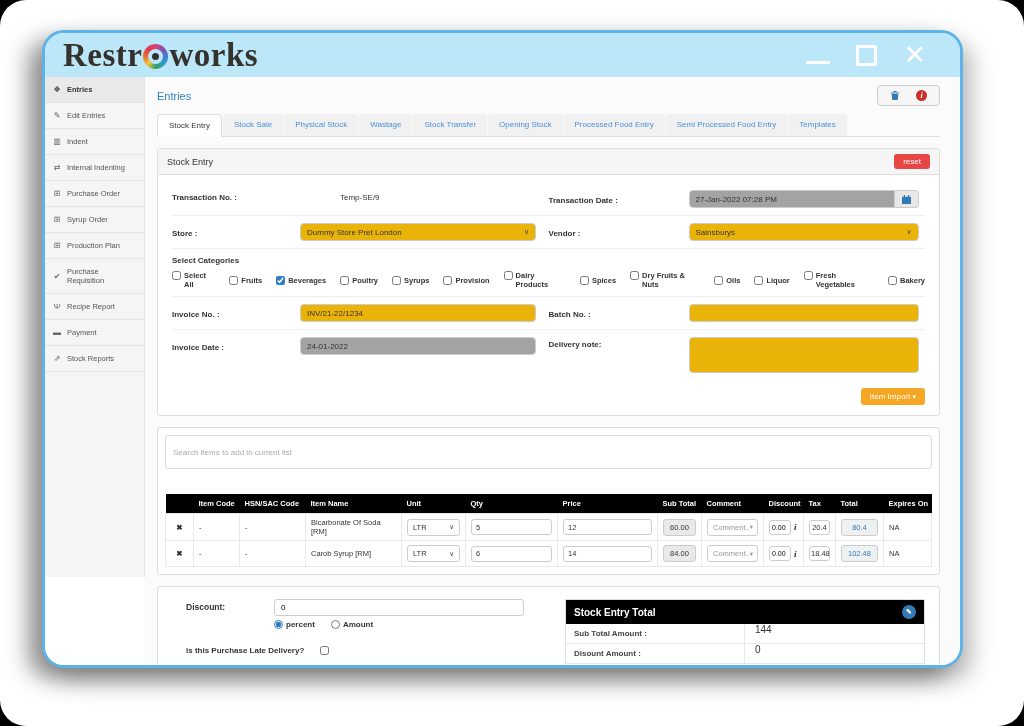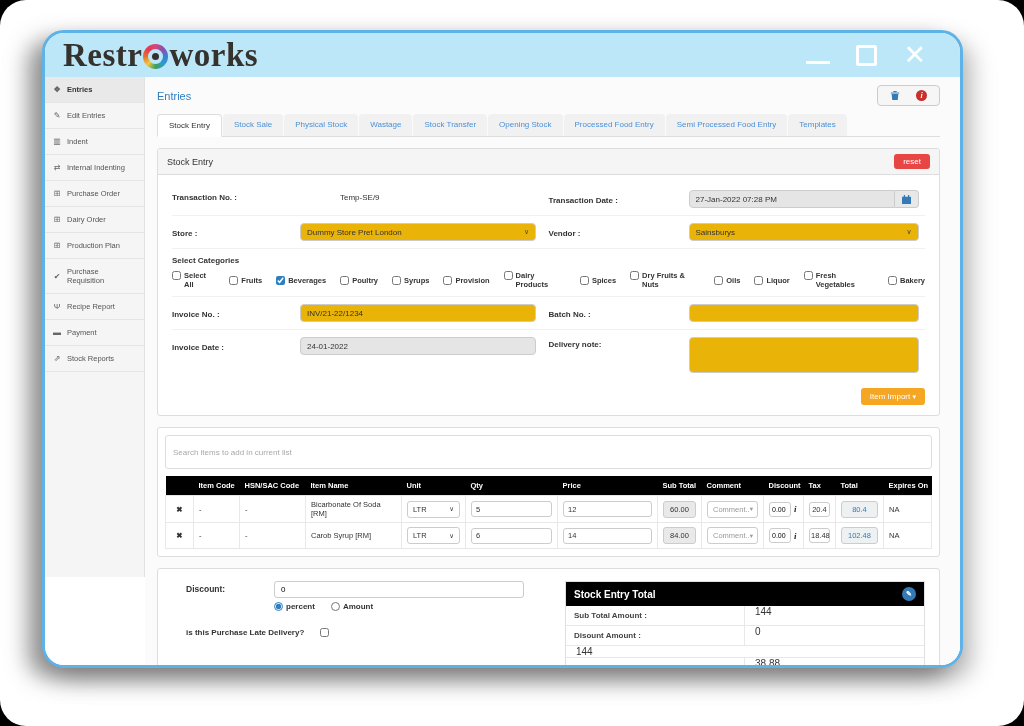--- a/index.html
+++ b/index.html
@@ -54,42 +54,42 @@
 
   .form-row { display:flex; padding:7px 0; border-bottom:1px solid #f0f0f0; align-items:flex-start; }
   .form-row.noline { border-bottom:none; }
   .fcol { width:50%; display:flex; align-items:center; }
   .fcol.top { align-items:flex-start; }
   .flabel { width:128px; font-size:8px; font-weight:bold; color:#333; flex:0 0 auto; padding-top:3px; }
   .fcol.right .flabel { width:140px; }
   .fvalue { font-size:8px; color:#333; padding-top:3px;margin-left:40px; }
   .inp, .sel, .ta { border:1px solid #ccc; border-radius:4px; background:#eab308; font-size:8px; color:#333; font-family:"Liberation Sans", sans-serif; }
   .inp { height:18px; padding:0 6px; width:236px; }
-  .inp.dis { background:#e5e5e5; }
+  .inp.dis { background:#a3a3a3; }
   .sel { height:18px; width:236px; display:flex; align-items:center; padding:0 6px; cursor:pointer; }
   .sel .caret { margin-left:auto; font-size:7px; color:#444; }
   .right .inp, .right .sel { width:230px; }
   .date-group { display:flex; width:230px; }
   .date-group .inp { width:206px; border-radius:4px 0 0 4px; }
   .date-btn { width:24px; height:18px; border:1px solid #ccc; border-left:none; border-radius:0 4px 4px 0; background:#e8e8e8; display:flex; align-items:center; justify-content:center; cursor:pointer; }
   .date-btn svg { width:9px; height:9px; fill:#337ab7; }
   .ta { width:230px; height:36px; resize:none; padding:3px 6px; }
   .cat-label { font-size:8px; font-weight:bold; color:#333; padding:7px 0 2px 0; }
   .cat-row { display:flex; align-items:center; gap:14px; padding:4px 0 7px 0; border-bottom:1px solid #f0f0f0; }
   .cat { display:flex; align-items:flex-start; gap:3px; font-size:7.5px; font-weight:bold; color:#333; }
   input[type=checkbox], input[type=radio] { width:9px; height:9px; margin:0; accent-color:#2e7fc1; }
   .import-row { display:flex; justify-content:flex-end; padding-top:8px; }
   .btn-import { background:#f5a623; color:#fff; border:none; font-size:8px; padding:4px 9px; border-radius:3px; cursor:pointer; }
   .btn-import .caret { font-size:7px; }
 
   
   .panel2 { padding:7px; }
   .search-inp { width:100%; height:17px; border:1px solid #ddd; border-radius:3px; font-size:8px; padding:16px 7px; color:#333; font-family:"Liberation Sans", sans-serif; }
   .search-inp::placeholder { color:#a9a9a9; }
-  table.items { width:100%; border-collapse:collapse; margin-top:7px; table-layout:fixed; }
+  table.items { width:100%; border-collapse:collapse; margin-top:25px; table-layout:fixed; }
   table.items th { background:#000; color:#fff; font-size:7.5px; text-align:left; padding:5px 5px; font-weight:bold; white-space:nowrap; overflow:hidden; }
   table.items td { border:1px solid #e8e8e8; font-size:7.5px; color:#333; padding:4px 5px; height:26px; vertical-align:middle; background:#fff; }
   .del-x { color:#c0392b; font-weight:bold; font-size:9px; text-align:center; cursor:pointer; }
   .cell-inp { width:100%; height:16px; border:1px solid #ccc; border-radius:3px; font-size:7.5px; padding:0 4px; font-family:"Liberation Sans", sans-serif; color:#333; }
   .cell-sel { height:17px; border:1px solid #ccc; border-radius:3px; display:flex; align-items:center; padding:0 5px; font-size:7.5px; color:#333; cursor:pointer; background:#fff; }
   .cell-sel .caret { margin-left:auto; font-size:6.5px; }
   .cell-sel.comment { color:#999; }
   .box-grey { background:#e9e9e9; border:1px solid #ccc; border-radius:3px; text-align:center; padding:3px 2px; color:#333; }
   .box-tax { background:#fff; border:1px solid #ccc; border-radius:3px; text-align:center; padding:2px 1px; color:#333; }
   .box-total { background:#eef1f1; border:1px solid #ccc; border-radius:3px; text-align:center; padding:3px 2px; color:#337ab7; }
@@ -152,21 +152,21 @@
         <div class="side-item">
           <span class="s-ico">⇄</span>
           <span>Internal Indenting</span>
         </div>
         <div class="side-item">
           <span class="s-ico">⊞</span>
           <span>Purchase Order</span>
         </div>
         <div class="side-item">
           <span class="s-ico">⊞</span>
-          <span>Dairy Order</span>
+          <span>Syrup Order</span>
         </div>
         <div class="side-item">
           <span class="s-ico">⊞</span>
           <span>Production Plan</span>
         </div>
         <div class="side-item">
           <span class="s-ico">✔</span>
           <span>Purchase Requisition</span>
         </div>
         <div class="side-item">

